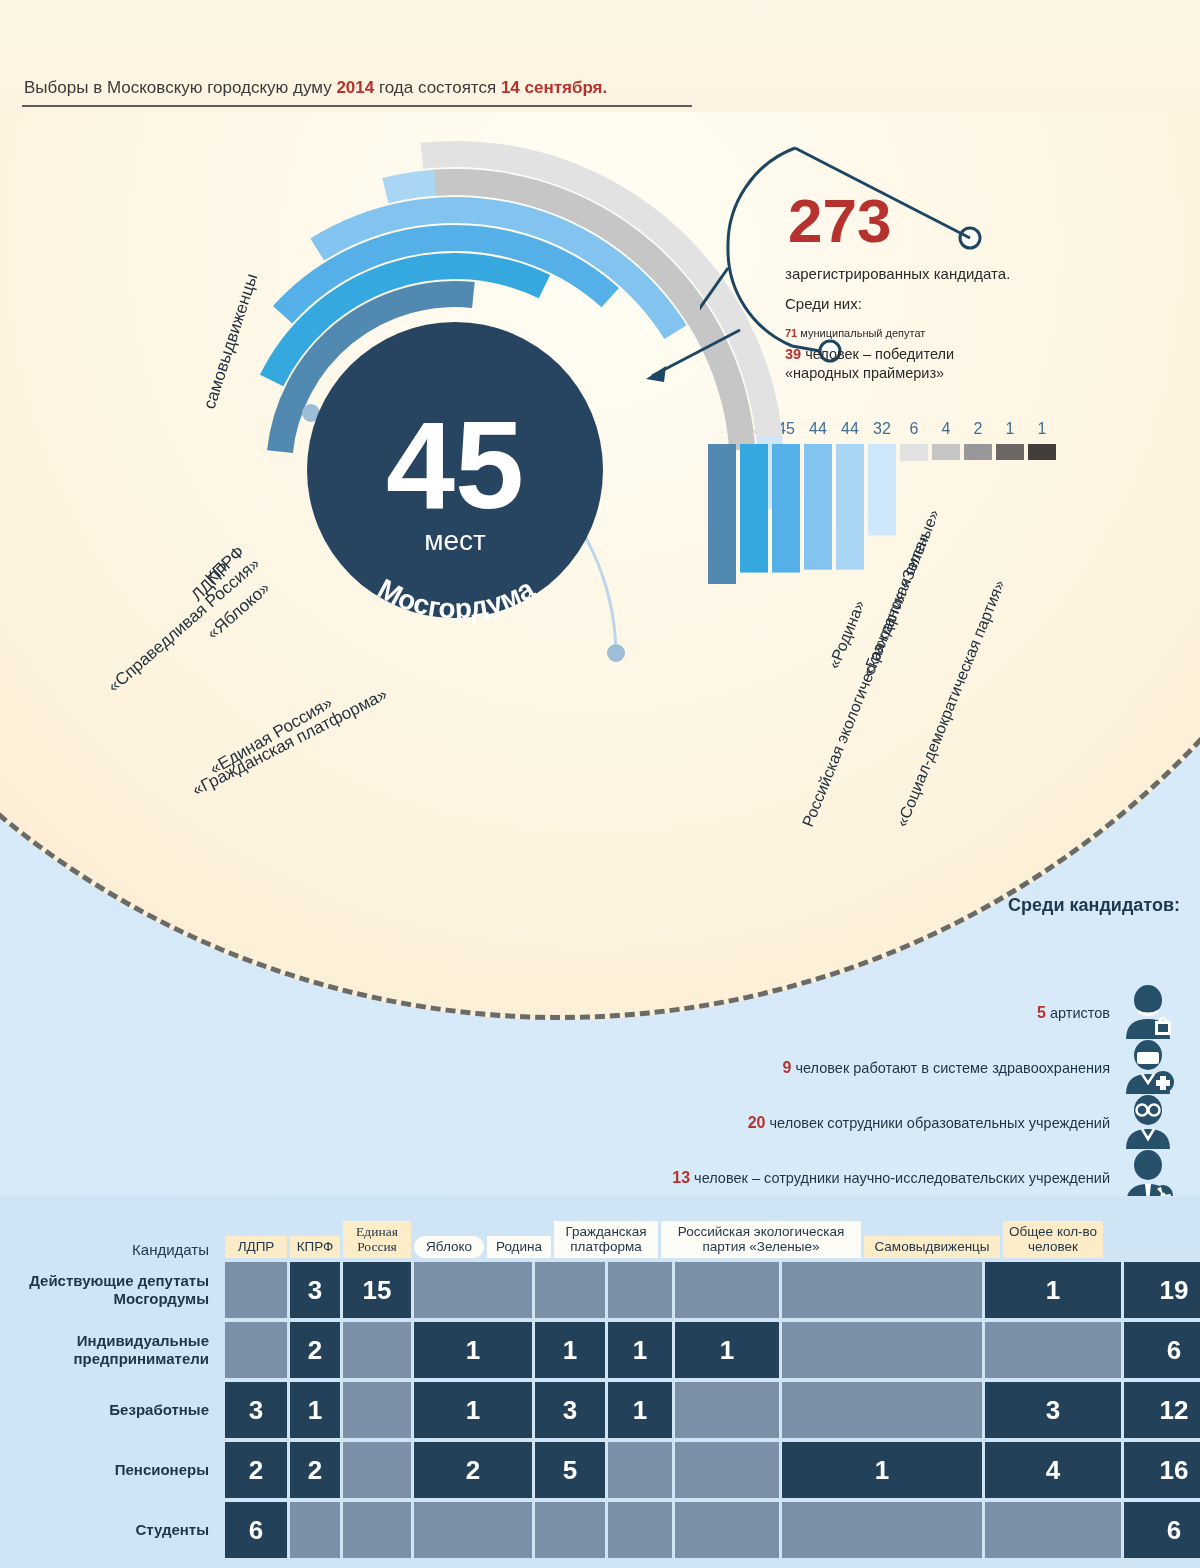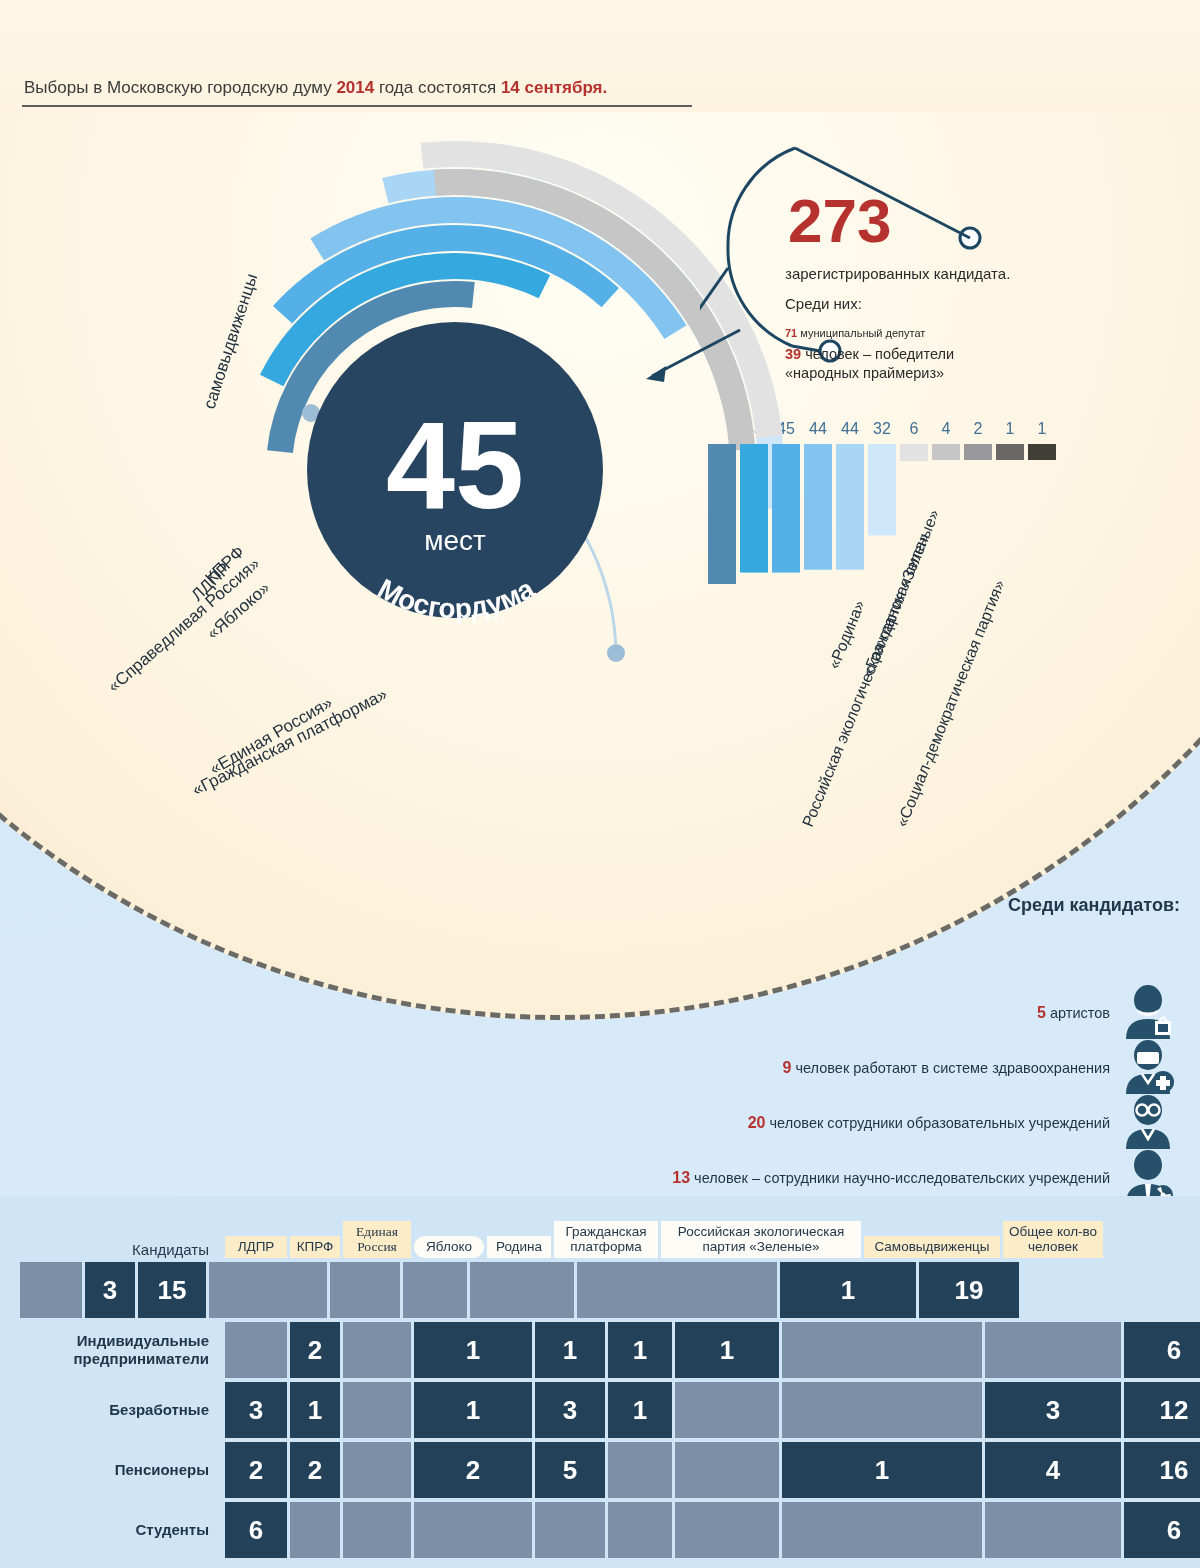--- a/index.html
+++ b/index.html
@@ -252,20 +252,21 @@
         <div class="th cream" style="width: 68px; flex: 0 0 68px; font-family: Liberation Serif, serif;">Единая Россия</div>
         <div class="th white" style="width: 70px; flex: 0 0 70px; border-radius: 16px;">Яблоко</div>
         <div class="th white" style="width: 64px; flex: 0 0 64px;">Родина</div>
         <div class="th white" style="width: 104px; flex: 0 0 104px;">Гражданская платформа</div>
         <div class="th white" style="width: 200px; flex: 0 0 200px;">Российская экологическая партия «Зеленые»</div>
         <div class="th cream" style="width: 136px; flex: 0 0 136px;">Самовыдвиженцы</div>
         <div class="th cream" style="width: 100px; flex: 0 0 100px;">Общее кол-во человек</div>
       </div>
     <div id="tbody">
         <div class="tr">
+          <div class="tr-lbl">Действующие депутаты Мосгордумы</div>
           <div class="cell empty" style="width: 62px; flex: 0 0 62px;"></div>
           <div class="cell full" style="width: 50px; flex: 0 0 50px;">3</div>
           <div class="cell full" style="width: 68px; flex: 0 0 68px;">15</div>
           <div class="cell empty" style="width: 118px; flex: 0 0 118px;"></div>
           <div class="cell empty" style="width: 70px; flex: 0 0 70px;"></div>
           <div class="cell empty" style="width: 64px; flex: 0 0 64px;"></div>
           <div class="cell empty" style="width: 104px; flex: 0 0 104px;"></div>
           <div class="cell empty" style="width: 200px; flex: 0 0 200px;"></div>
           <div class="cell full" style="width: 136px; flex: 0 0 136px;">1</div>
           <div class="cell full" style="width: 100px; flex: 0 0 100px;">19</div>

